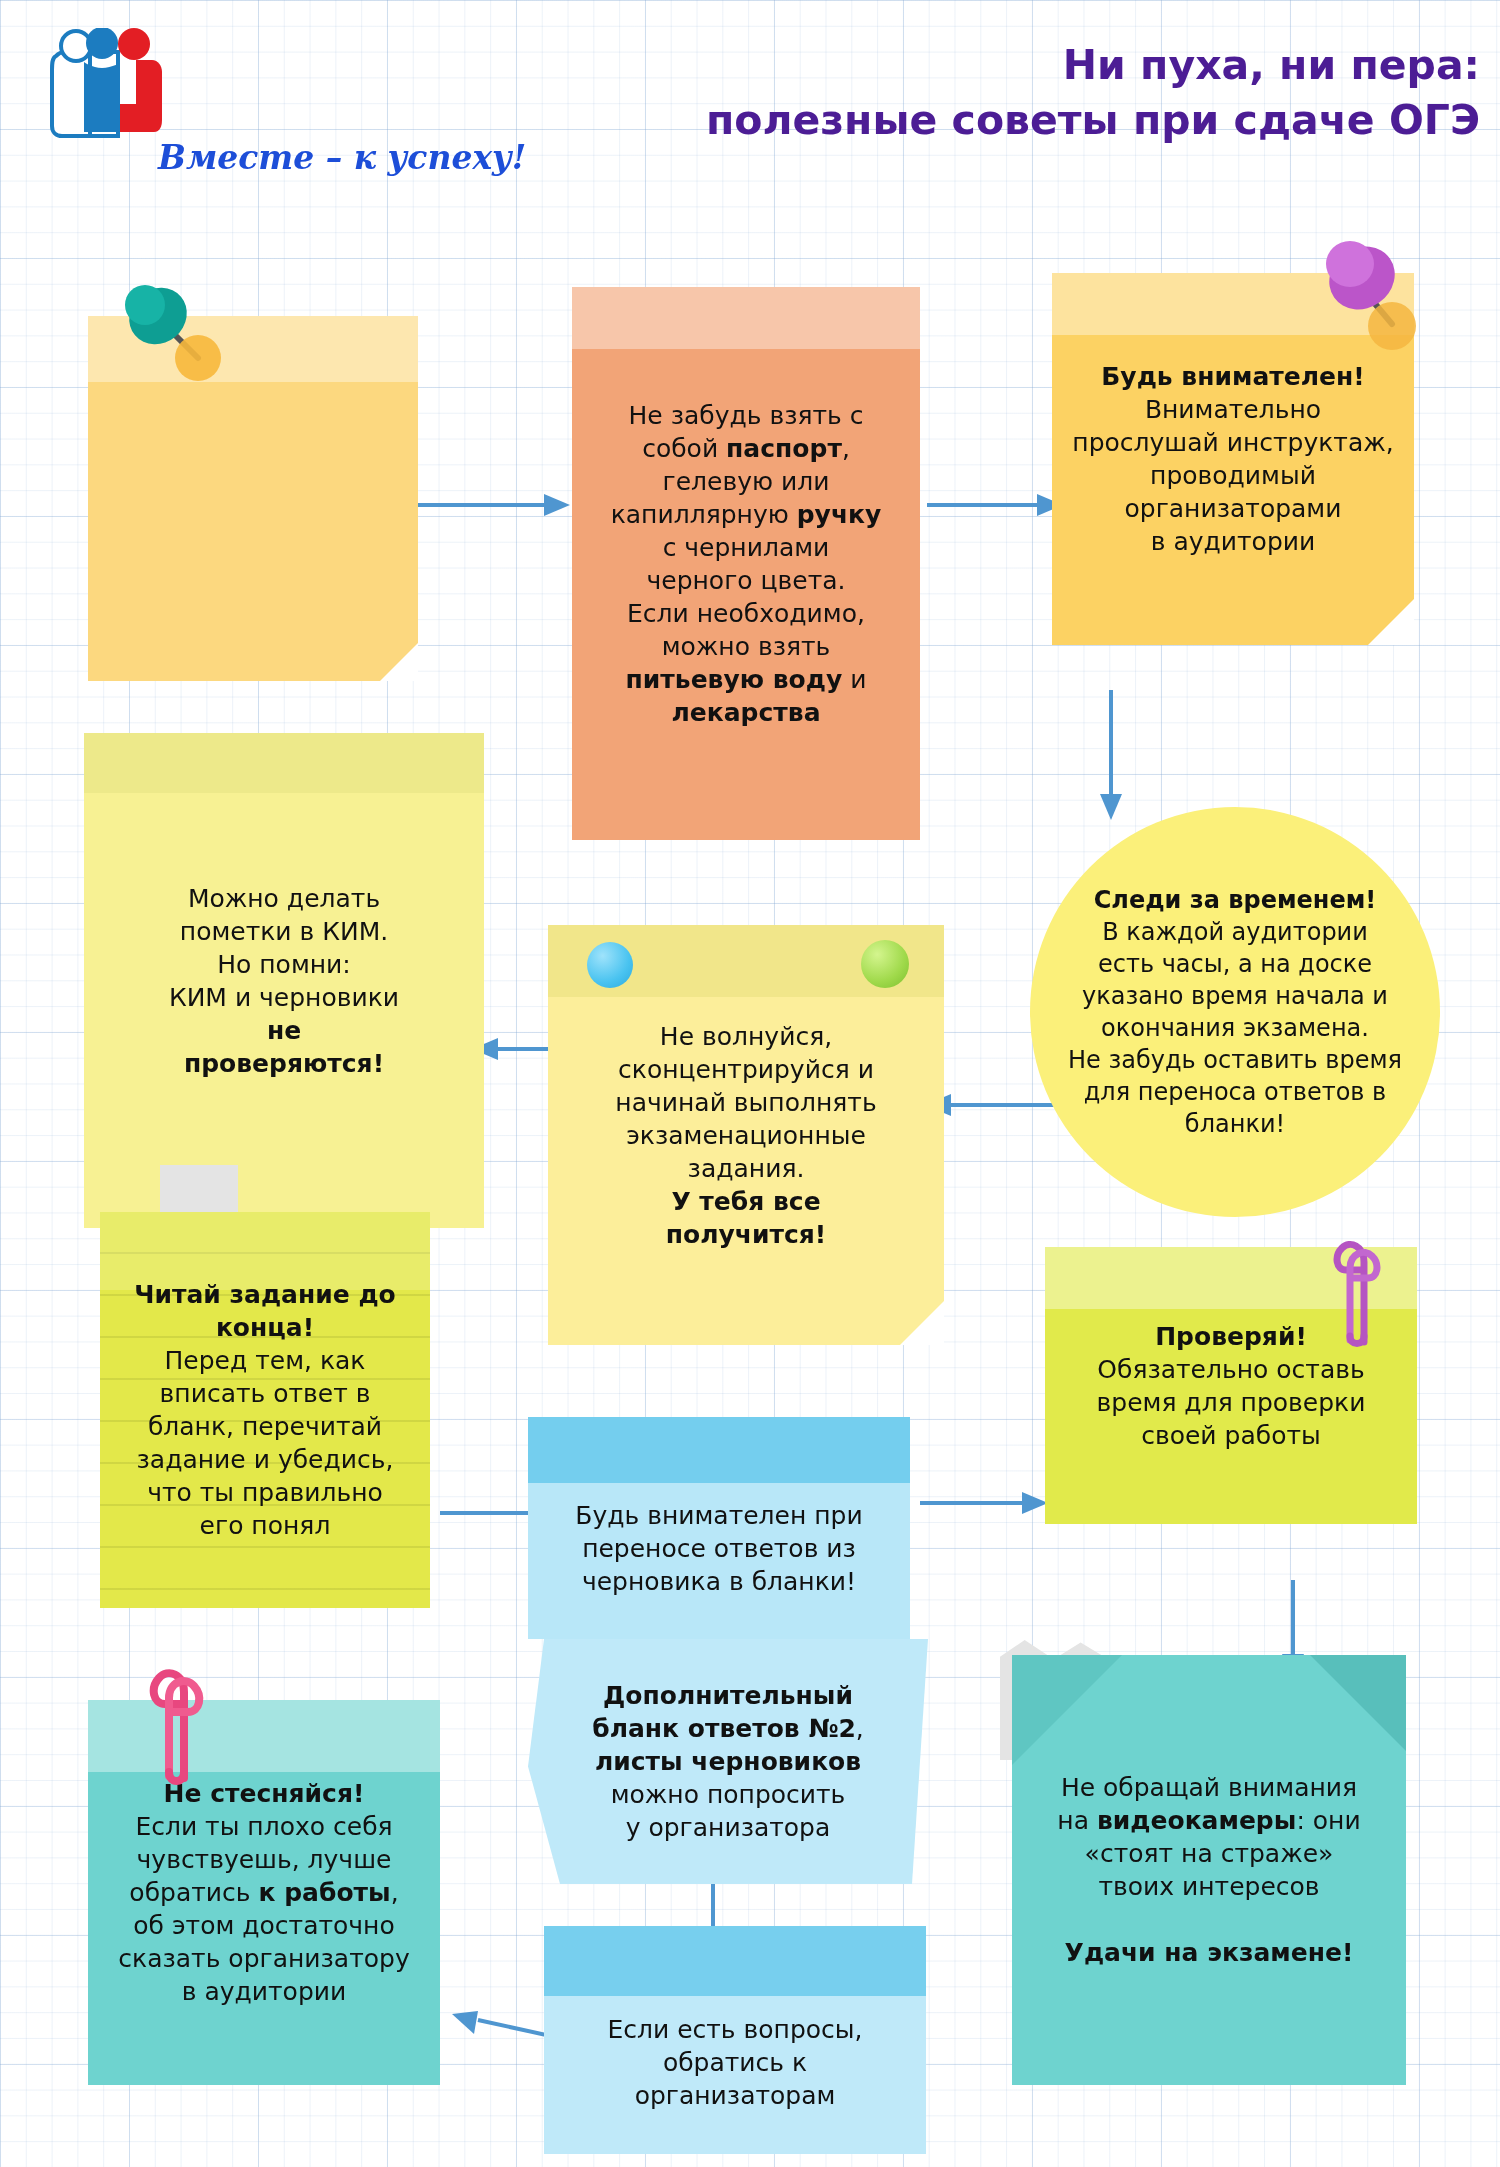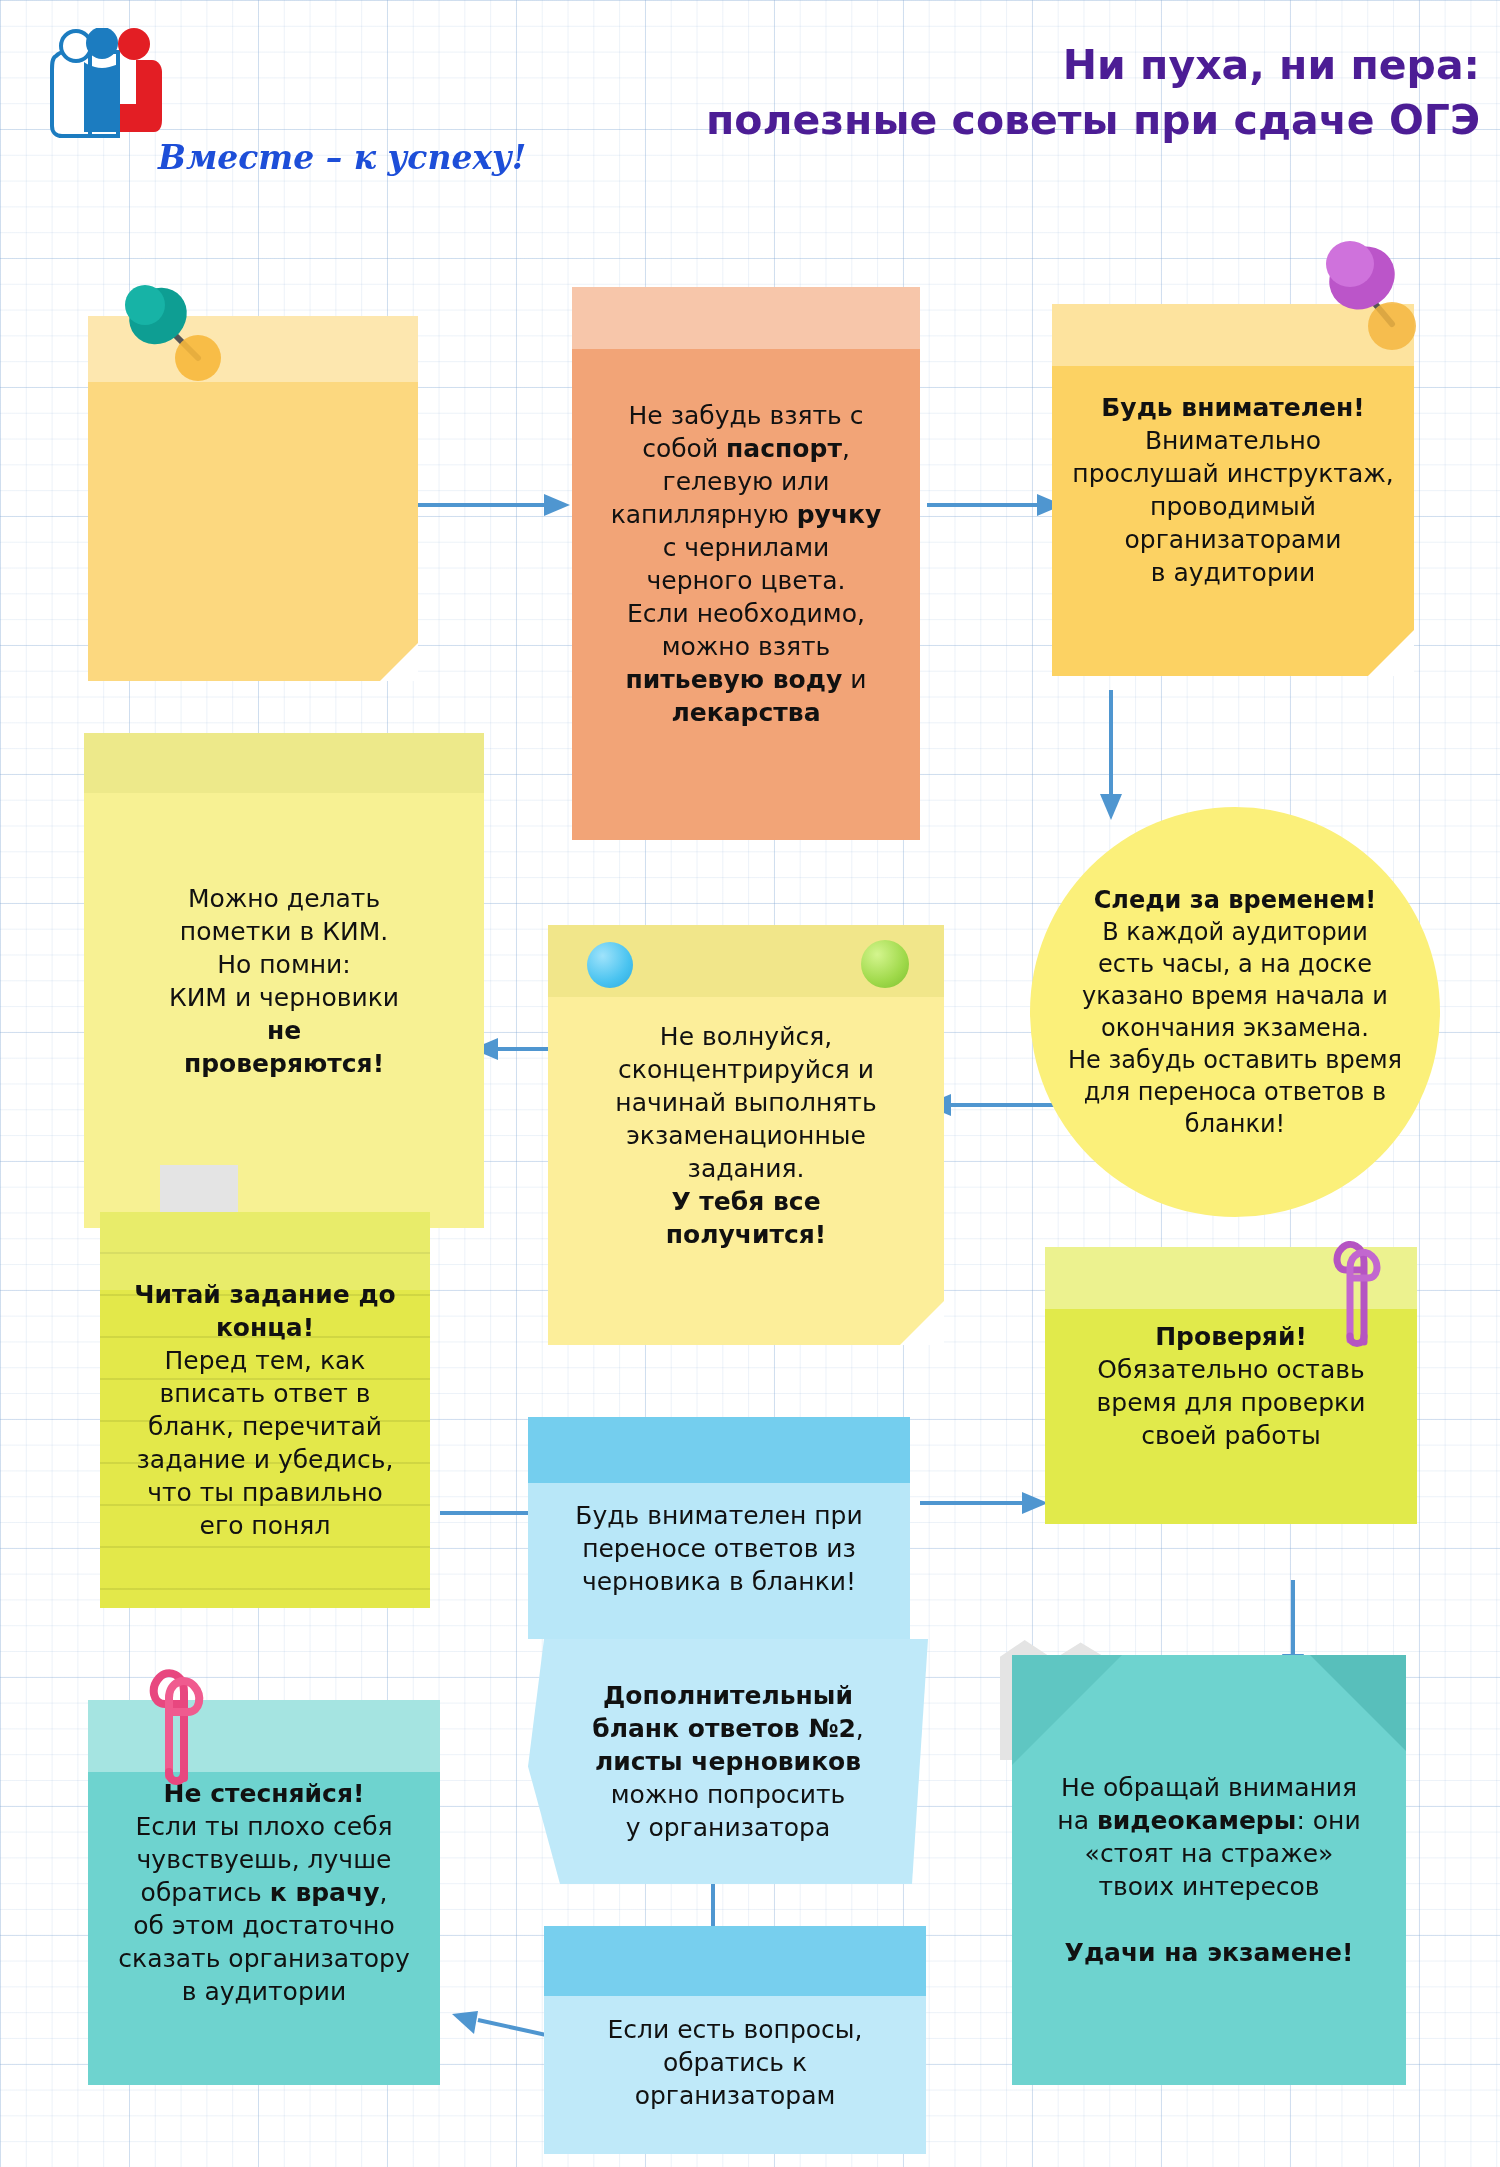--- a/index.html
+++ b/index.html
@@ -257,21 +257,21 @@
       <ellipse cx="46" cy="44" rx="30" ry="27" transform="rotate(-40 46 44)" fill="#0e9e93"></ellipse>
       <ellipse cx="33" cy="33" rx="20" ry="20" fill="#17b3a6"></ellipse>
     </svg>
   </div>
 
   <div class="card" style="left:572px; top:287px; width:348px; height:553px; background:#f2a477;">
     <div class="topband" style="height:62px;"></div>
     <div class="txt">Не забудь взять с<br>собой <b>паспорт</b>,<br>гелевую или<br>капиллярную <b>ручку</b><br>с чернилами<br>черного цвета.<br>Если необходимо,<br>можно взять<br><b>питьевую воду</b> и<br><b>лекарства</b></div>
   </div>
 
-  <div class="card" style="left:1052px; top:304px; width:362px; height:372px; background:#fcd263;">
+  <div class="card" style="left:1052px; top:273px; width:362px; height:372px; background:#fcd263;">
     <div class="topband" style="height:62px;"></div>
     <div class="fold-br" style="border-left:46px solid transparent; border-bottom:46px solid #ffffff;"></div>
     <div class="txt"><b>Будь внимателен!</b><br>Внимательно<br>прослушай инструктаж,<br>проводимый<br>организаторами<br>в аудитории</div>
   </div>
   <div class="pin" style="left:1300px; top:220px;">
     <svg width="130" height="130" viewBox="0 0 130 130">
       <line x1="55" y1="60" x2="92" y2="104" stroke="#555555" stroke-width="6" stroke-linecap="round"></line>
       <circle cx="92" cy="106" r="24" fill="#f4b63f" opacity="0.85"></circle>
       <ellipse cx="62" cy="58" rx="34" ry="30" transform="rotate(-35 62 58)" fill="#bb55c9"></ellipse>
       <ellipse cx="50" cy="44" rx="24" ry="23" fill="#cf72dc"></ellipse>
@@ -319,21 +319,21 @@
     <div class="txt" style="padding-top:40px;">Будь внимателен при<br>переносе ответов из<br>черновика в бланки!</div>
   </div>
 
   <div class="card" style="left:528px; top:1639px; width:400px; height:245px; background:#bfe9f9;
               clip-path: polygon(4% 0, 100% 0, 96% 100%, 8% 100%, 0 52%);">
     <div class="txt"><b>Дополнительный</b><br><b>бланк ответов №2</b>,<br><b>листы черновиков</b><br>можно попросить<br>у организатора</div>
   </div>
 
   <div class="card" style="left:88px; top:1700px; width:352px; height:385px; background:#6ed3cf;">
     <div class="topband" style="height:72px;"></div>
-    <div class="txt"><b>Не стесняйся!</b><br>Если ты плохо себя<br>чувствуешь, лучше<br>обратись <b>к врачу</b>,<br>об этом достаточно<br>сказать организатору<br>в аудитории</div>
+    <div class="txt"><b>Не стесняйся!</b><br>Если ты плохо себя<br>чувствуешь, лучше<br>обратись <b>к работы</b>,<br>об этом достаточно<br>сказать организатору<br>в аудитории</div>
   </div>
   <div class="pin" style="left:138px; top:1660px;">
     <svg width="76" height="132" viewBox="0 0 76 132">
       <path d="M46 118 L46 32 C46 14 30 8 21 18 C12 28 15 44 27 44 L46 44" fill="none" stroke="#e8477f" stroke-width="8" stroke-linecap="round"></path>
       <path d="M31 116 L31 38 C31 22 47 16 56 26 C65 36 62 52 50 52 L31 52" fill="none" stroke="#f05b8f" stroke-width="8" stroke-linecap="round"></path>
       <path d="M31 112 C31 124 46 124 46 112" fill="none" stroke="#e8477f" stroke-width="8" stroke-linecap="round"></path>
     </svg>
   </div>
 
   <div class="tape" style="left:1000px; top:1640px; width:112px; height:120px; background:#e4e4e4;

